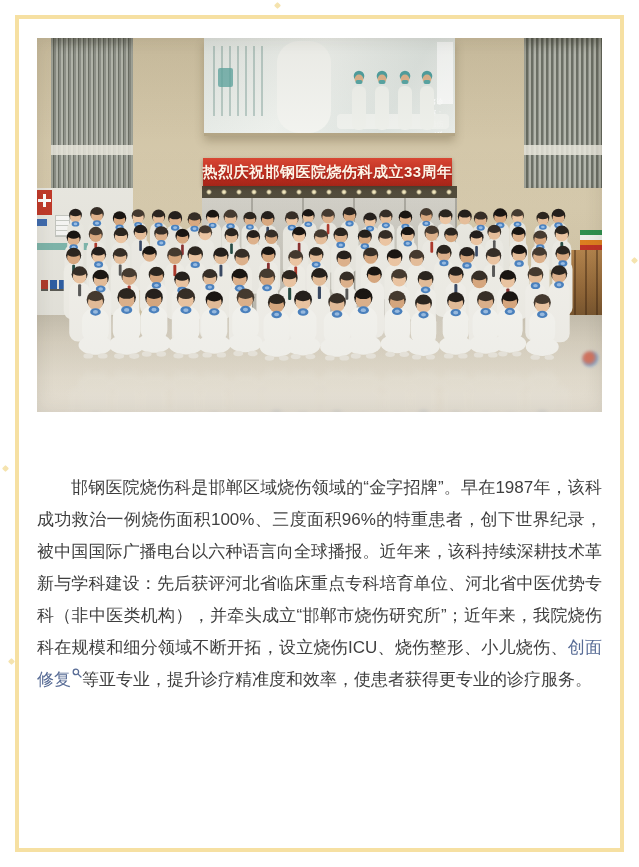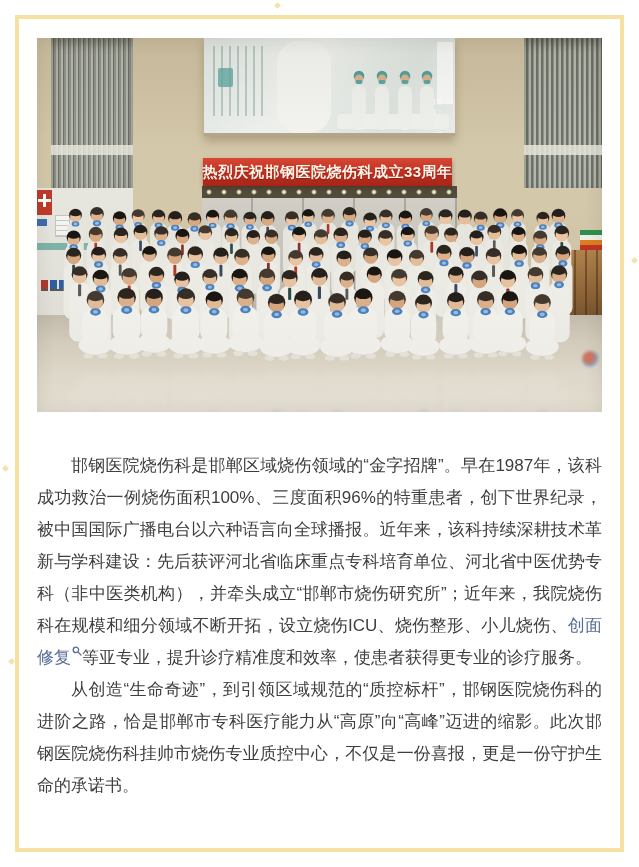--- a/index.html
+++ b/index.html
@@ -60,21 +60,21 @@
   .floor:after{content:'';position:absolute;inset:0;
     background:radial-gradient(ellipse 60% 55% at 50% 0,rgba(255,255,255,.45),rgba(255,255,255,0) 70%);}
   .decal{left:545px;top:313px;width:17px;height:16px;border-radius:50%;filter:blur(1.5px);
     background:radial-gradient(circle at 40% 40%,#d8604a 0 35%,#6f9fd8 60%,transparent 75%);opacity:.8;}
   .crowd-svg{left:0;top:0;width:565px;height:374px;}
   .vignette{inset:0;z-index:6;pointer-events:none;
     background:linear-gradient(180deg,rgba(70,60,40,.06),rgba(0,0,0,0) 28%,rgba(60,50,30,.07) 92%);
     box-shadow:inset 0 0 18px rgba(60,50,30,.12);}
 
   
-  .article{margin-top:38px;font-size:17px;line-height:32px;color:#3e3e3e;text-align:justify;}
+  .article{margin-top:60px;font-size:17px;line-height:32px;color:#3e3e3e;text-align:justify;}
   .article p{margin:0;text-indent:2em;}
   .kw{color:#576b95;text-decoration:none;cursor:pointer;}
   .kw .mag{display:inline-block;vertical-align:7px;margin-left:1px;}
 </style>
 </head>
 <body>
 
 <span class="sparkle" style="left:275px;top:3px"></span>
 <span class="sparkle" style="left:632px;top:258px"></span>
 <span class="sparkle" style="left:3px;top:466px"></span>
@@ -775,17 +775,16 @@
         </g>
       </svg>
       <div class="vignette"></div>
     </div>
 
     <div class="article">
       <p><span>邯钢医院烧伤科是邯郸区域烧伤领域的“金字招牌”。早在1987年，该科成功救治一例烧伤面积100%、三度面积96%的特重患者，创下世界纪录，被中国国际广播电台以六种语言向全球播报。近年来，该科持续深耕技术革新与学科建设：先后获评河北省临床重点专科培育单位、河北省中医优势专科（非中医类机构），并牵头成立“邯郸市烧伤研究所”；近年来，我院烧伤科在规模和细分领域不断开拓，设立烧伤ICU、烧伤整形、小儿烧伤、</span><a class="kw"><span>创面修复</span><svg class="mag" width="10" height="10" viewBox="0 0 10 10">
               <circle cx="3.9" cy="3.9" r="2.7" fill="none" stroke="#576b95" stroke-width="1.3"></circle>
               <line x1="6.1" y1="6.1" x2="9" y2="9" stroke="#576b95" stroke-width="1.3" stroke-linecap="round"></line>
             </svg></a><span>等亚专业，提升诊疗精准度和效率，使患者获得更专业的诊疗服务。</span></p>
-      <p><span>从创造“生命奇迹”，到引领区域规范的“质控标杆”，邯钢医院烧伤科的进阶之路，恰是邯郸市专科医疗能力从“高原”向“高峰”迈进的缩影。此次邯钢医院烧伤科挂帅市烧伤专业质控中心，不仅是一份喜报，更是一份守护生命的承诺书。</span></p>
     </div>
 
   </div>
 </div>
 
 </body></html>

